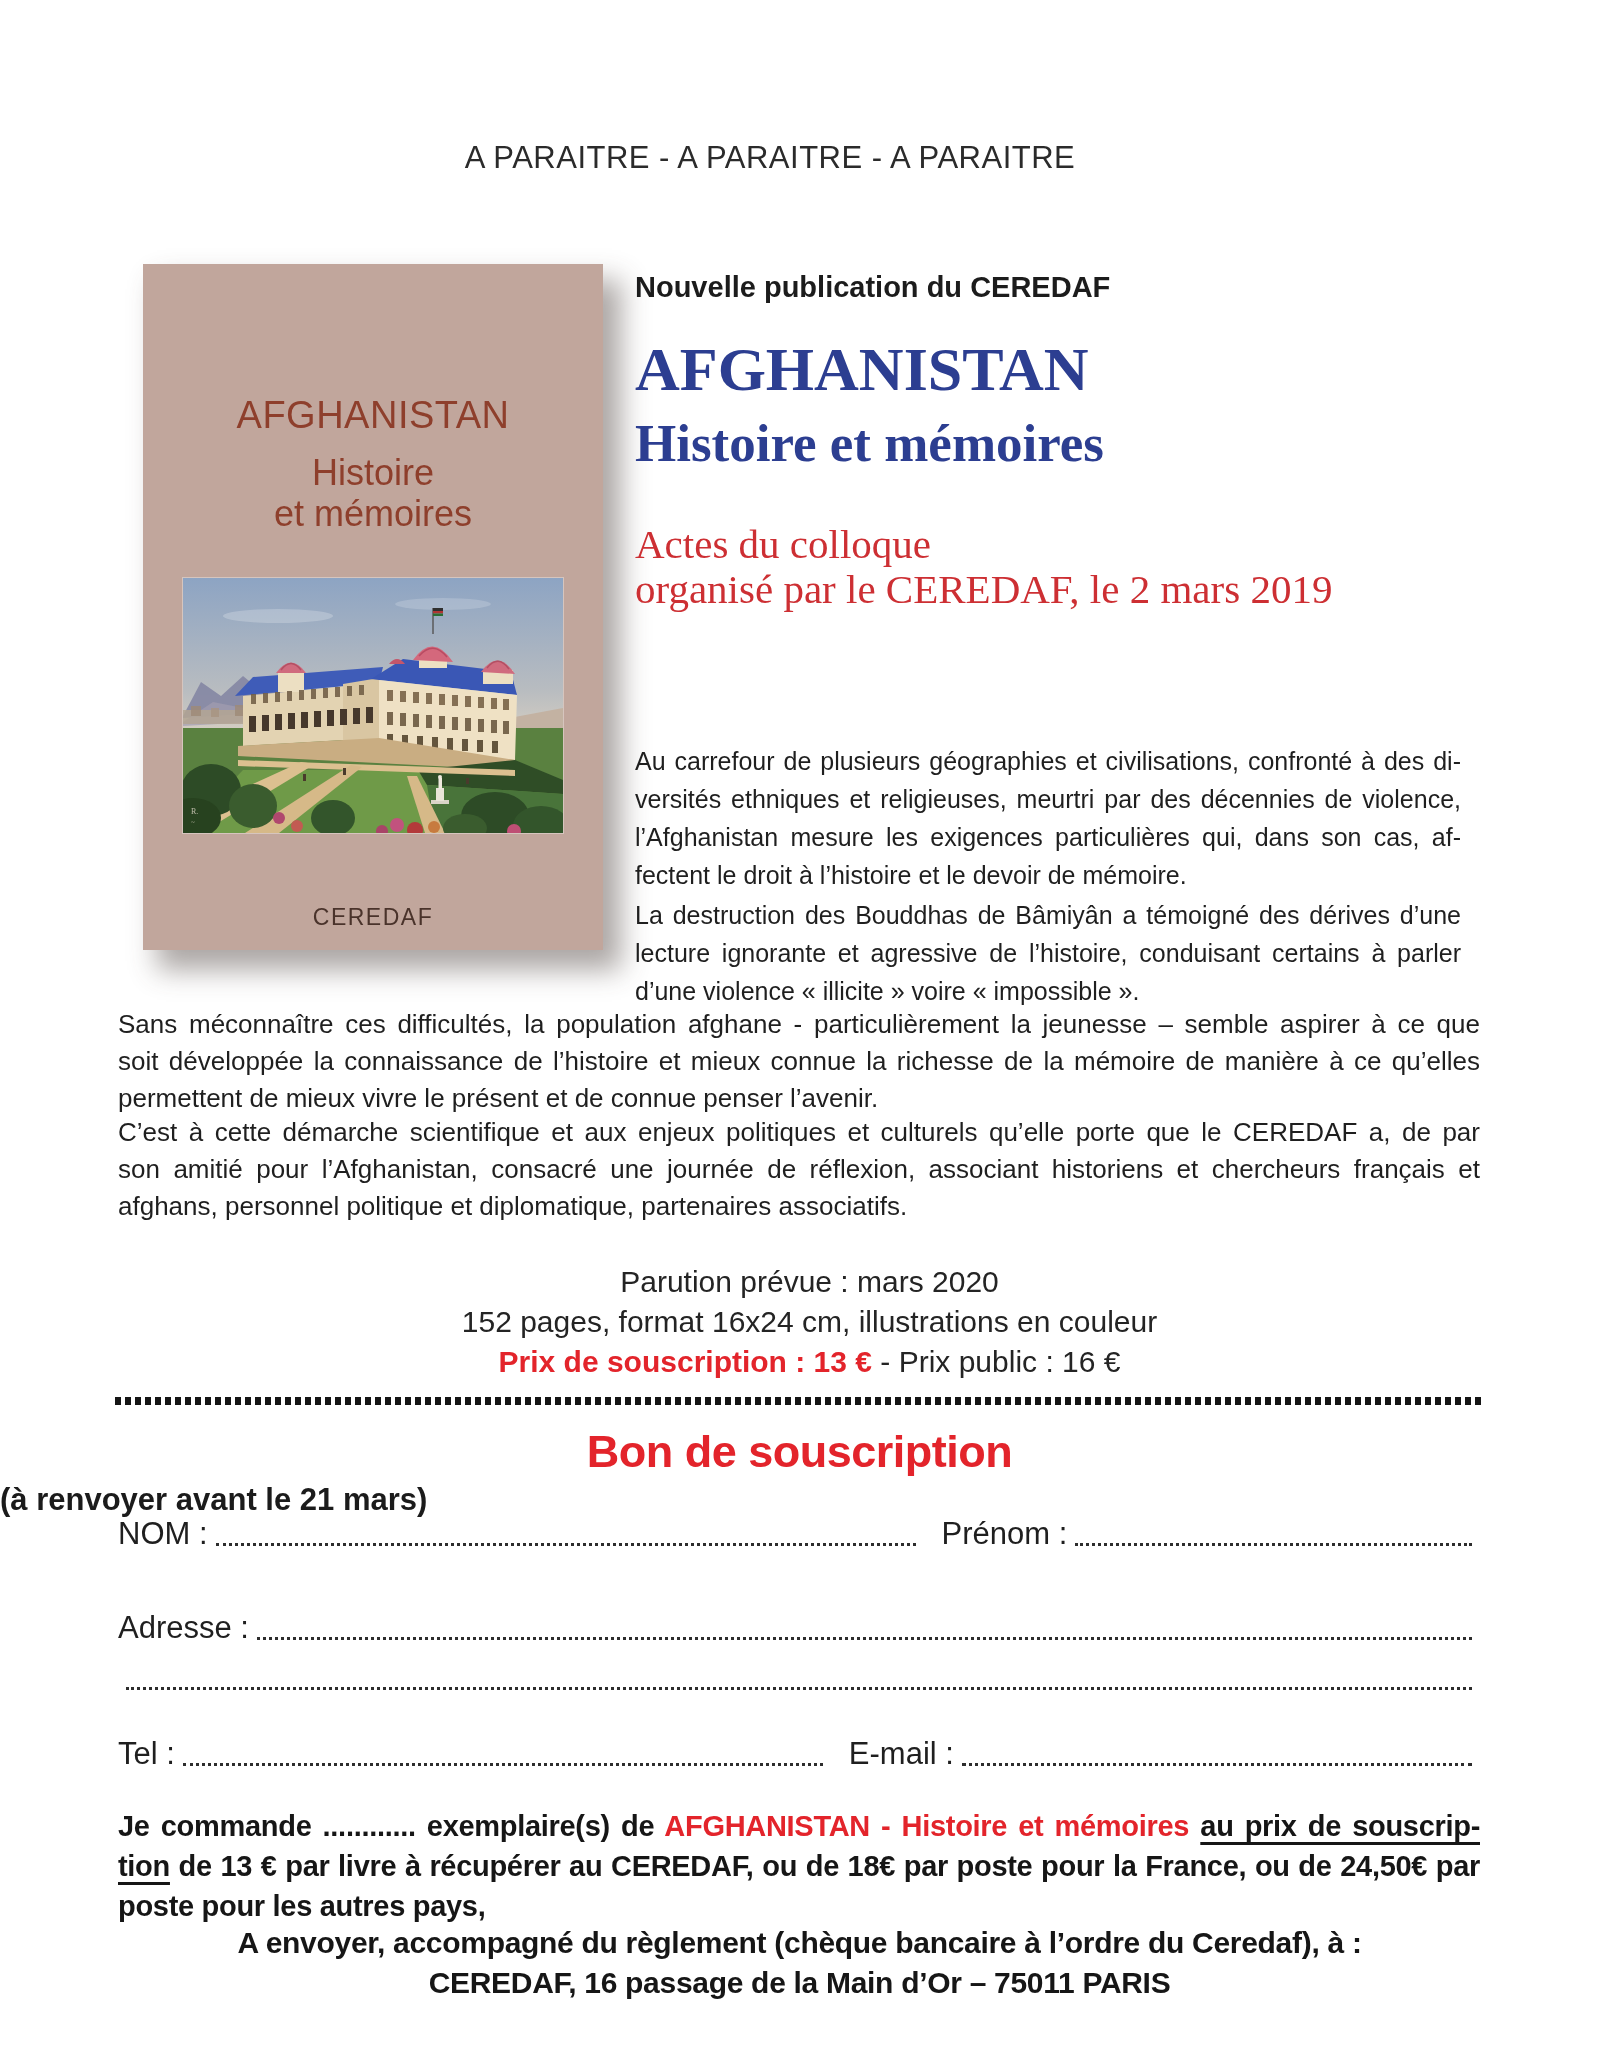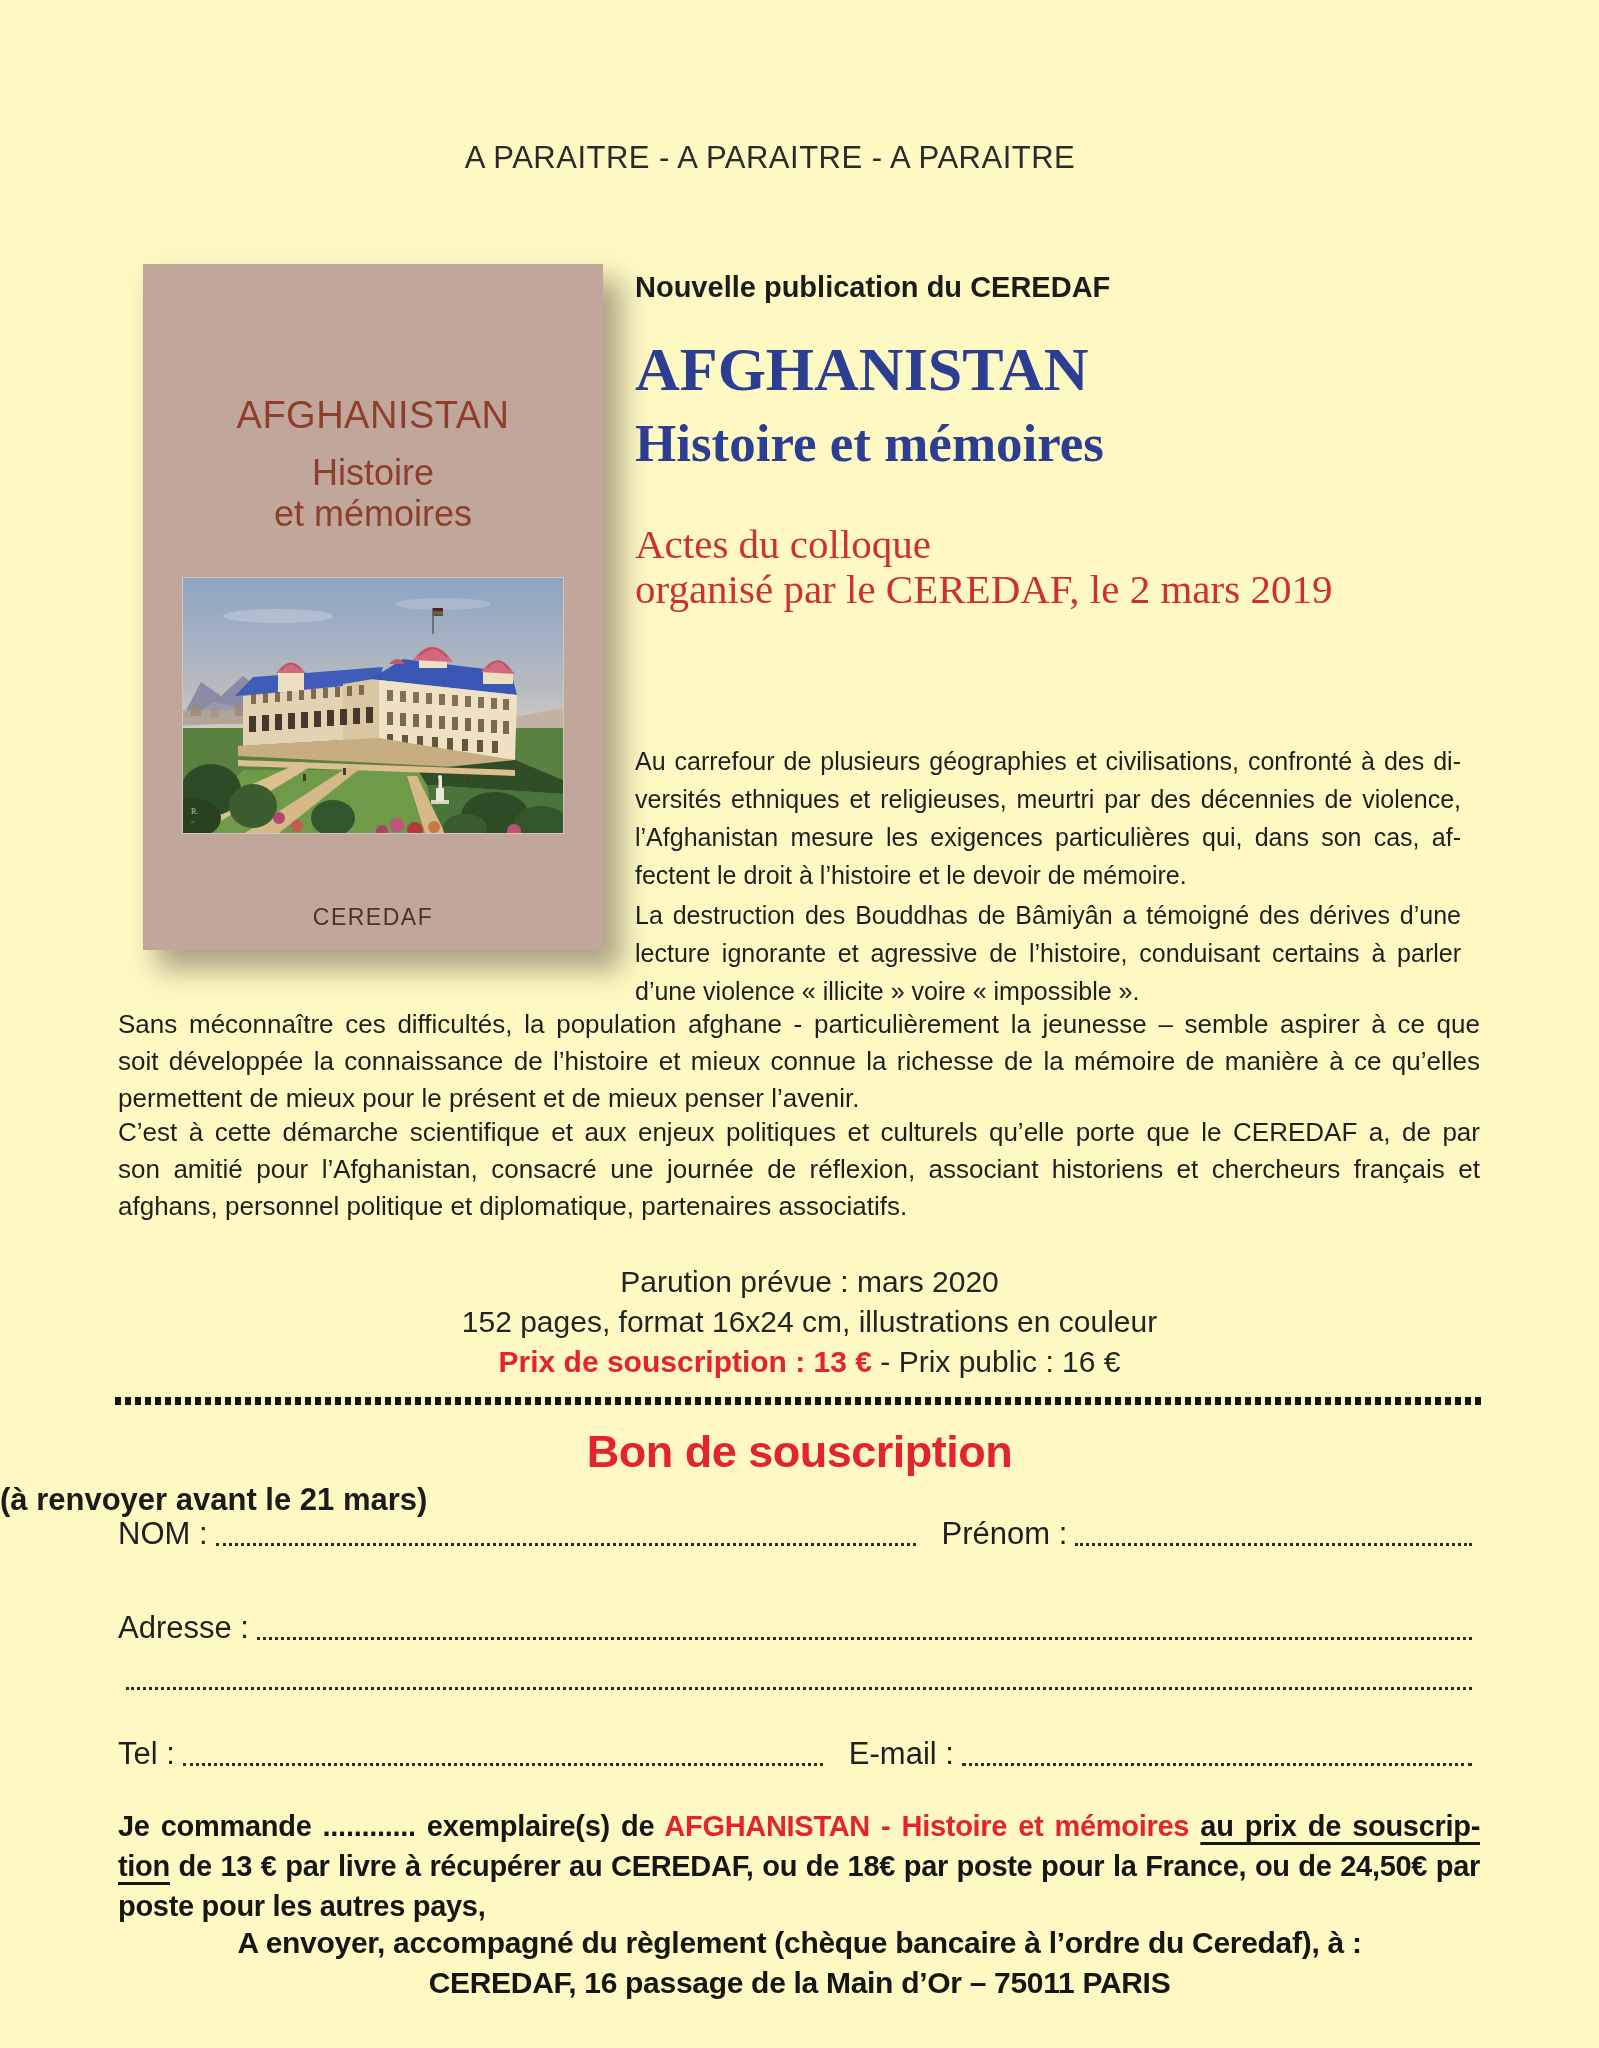--- a/index.html
+++ b/index.html
@@ -1,17 +1,17 @@
 <!DOCTYPE html>
 <html><head>
 <meta charset="utf-8">
 <style>
   html,body{margin:0;padding:0;background:#9a9a9a;}
   .page{
-    position:relative;width:1599px;height:2048px;background:#fef9c3;
+    position:relative;width:1599px;height:2048px;background:#ffffff;
     font-family:"Liberation Sans",sans-serif;color:#222;overflow:hidden;margin:0 auto;
   }
   
   .hdr{position:absolute;top:140px;left:0;width:1540px;text-align:center;
        font-size:31px;letter-spacing:.5px;color:#2b2b2b;}
   
   .cover{position:absolute;left:143px;top:264px;width:460px;height:686px;
          background:#c1a69c;box-shadow:16px 18px 26px 2px rgba(70,60,55,.45);}
   .cover .ctitle{position:absolute;top:130px;left:0;width:100%;text-align:center;
          font-size:38px;color:#8e3f2c;letter-spacing:.5px;}
@@ -251,21 +251,21 @@
     <div class="para p2">
       <div class="jline">La destruction des Bouddhas de Bâmiyân a témoigné des dérives d’une</div>
       <div class="jline">lecture ignorante et agressive de l’histoire, conduisant certains à parler</div>
       <div class="jlast">d’une violence « illicite » voire « impossible ».</div>
     </div>
   </div>
 
   <div class="fpara p3">
     <div class="jline">Sans méconnaître ces difficultés, la population afghane - particulièrement la jeunesse – semble aspirer à ce que</div>
     <div class="jline">soit développée la connaissance de l’histoire et mieux connue la richesse de la mémoire de manière à ce qu’elles</div>
-    <div class="jlast">permettent de mieux pour le présent et de mieux penser l’avenir.</div>
+    <div class="jlast">permettent de mieux vivre le présent et de connue penser l’avenir.</div>
   </div>
   <div class="fpara p4">
     <div class="jline">C’est à cette démarche scientifique et aux enjeux politiques et culturels qu’elle porte que le CEREDAF a, de par</div>
     <div class="jline">son amitié pour l’Afghanistan, consacré une journée de réflexion, associant historiens et chercheurs français et</div>
     <div class="jlast">afghans, personnel politique et diplomatique, partenaires associatifs.</div>
   </div>
 
   <div class="pub">
     <div>Parution prévue : mars 2020</div>
     <div>152 pages, format 16x24 cm, illustrations en couleur</div>

